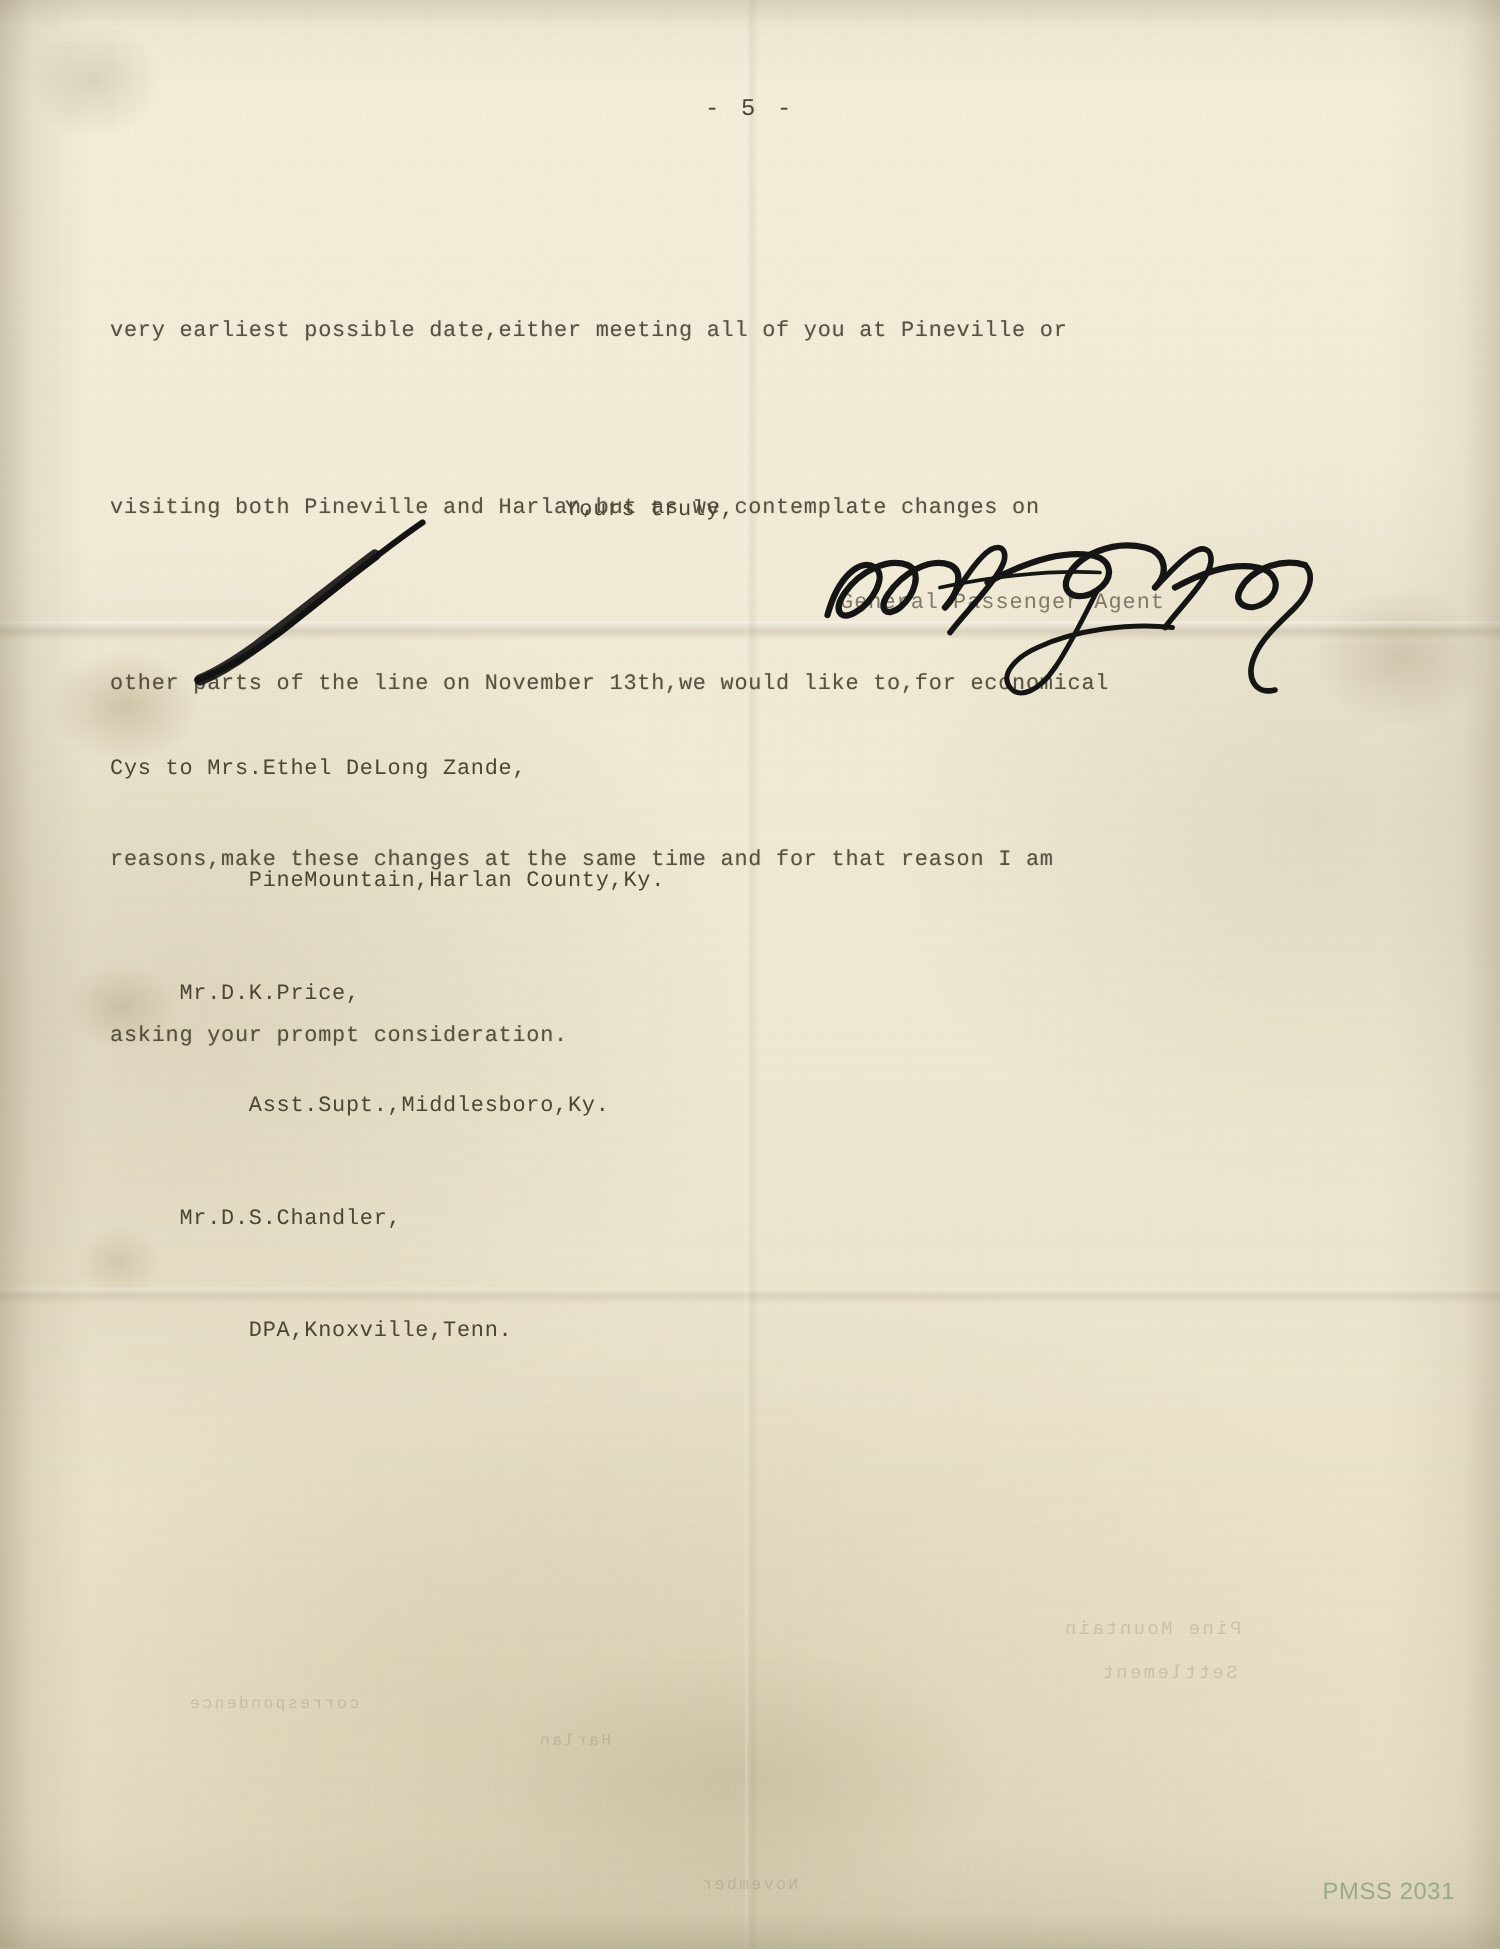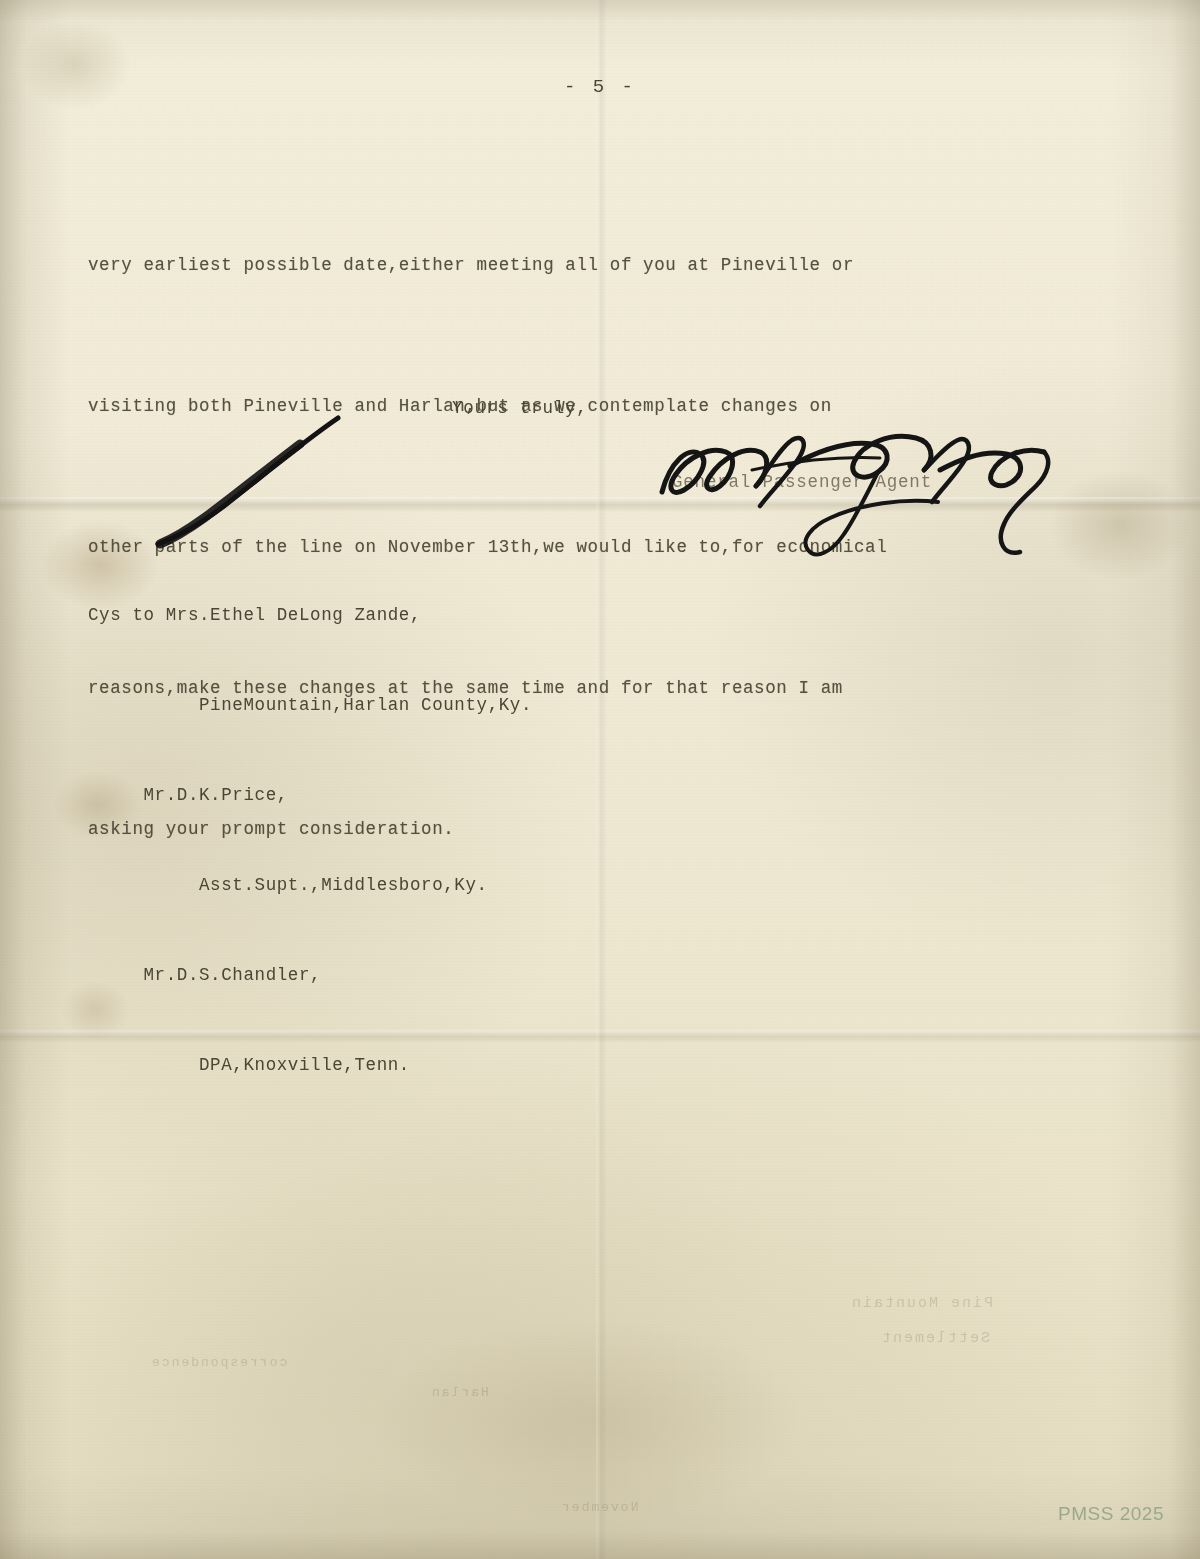--- a/index.html
+++ b/index.html
@@ -237,14 +237,14 @@
       <div>          Asst.Supt.,Middlesboro,Ky.</div>
       <div>     Mr.D.S.Chandler,</div>
       <div>          DPA,Knoxville,Tenn.</div>
     </div>
 
   </div>
 
   <div class="grain"></div>
   <div class="edge-shade"></div>
 
-  <div class="watermark">PMSS 2025</div>
+  <div class="watermark">PMSS 2031</div>
 </div>
 
 </body></html>

